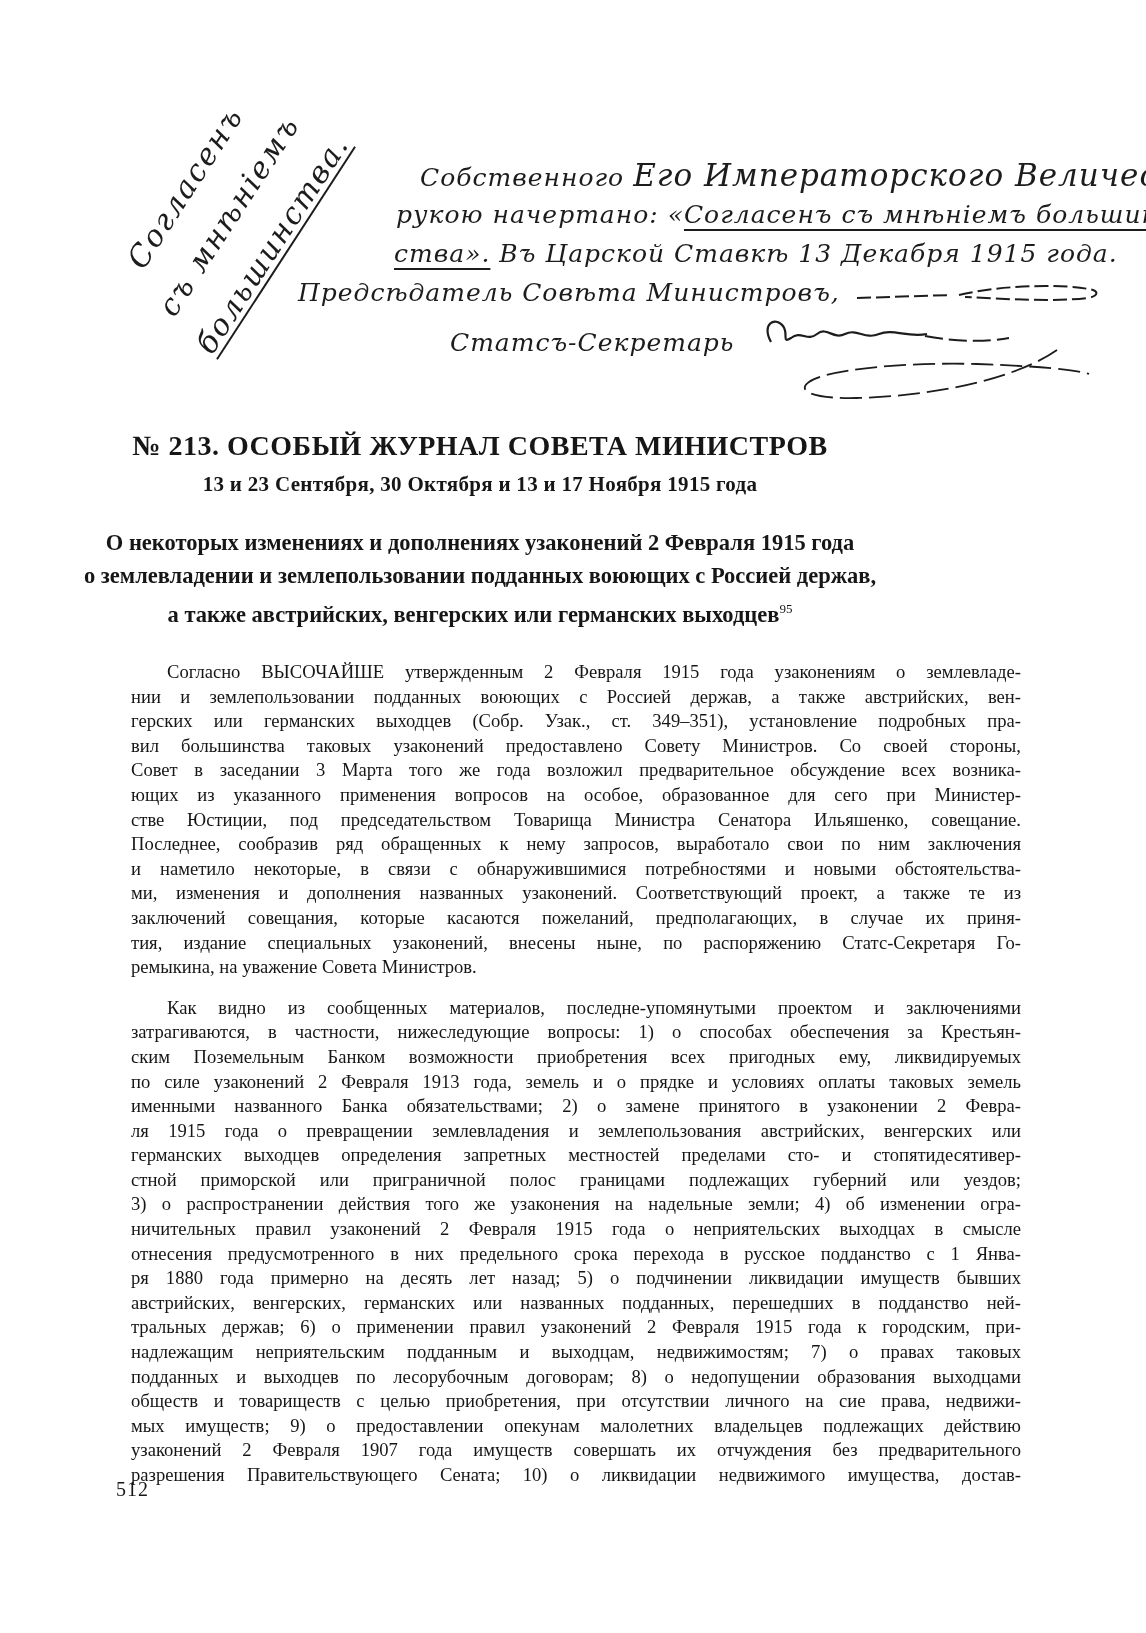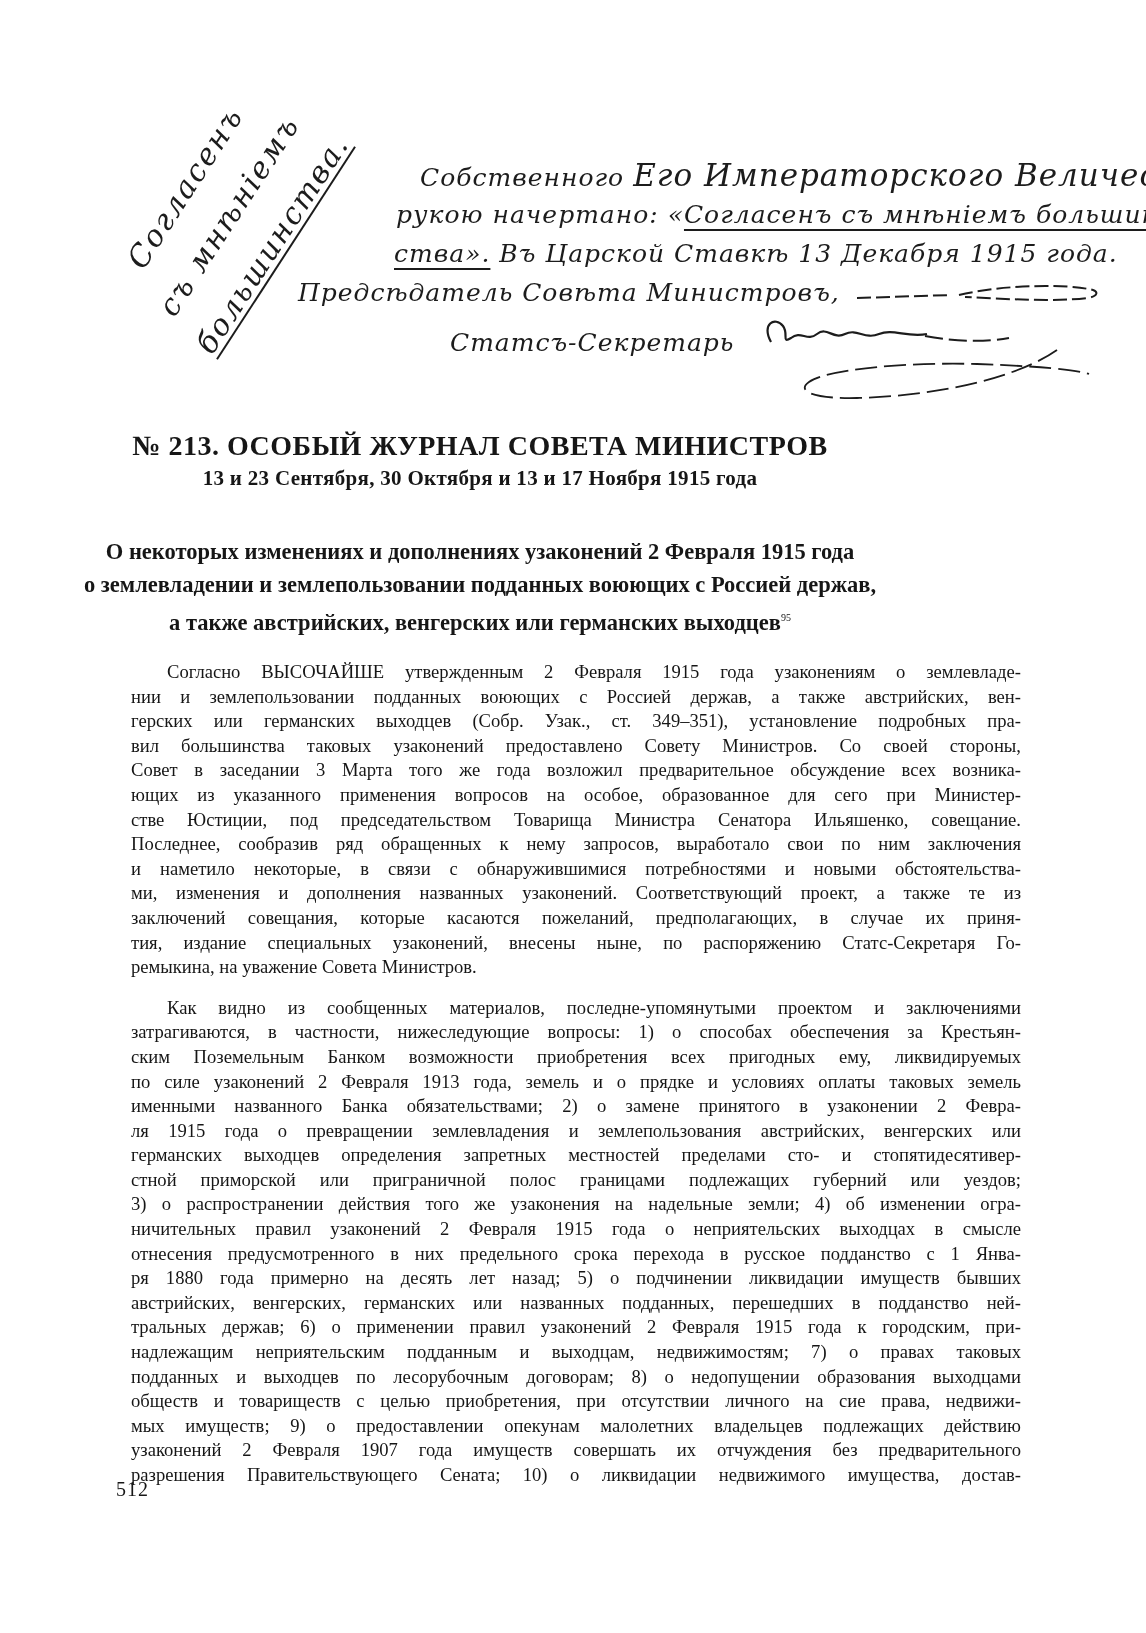--- a/index.html
+++ b/index.html
@@ -49,26 +49,26 @@
   }
   .flourish-svg{vertical-align:middle;margin-left:6px;}
   .signature-svg{vertical-align:middle;margin-left:14px;margin-bottom:-46px;}
 
   
   .title-block{position:absolute;left:0;top:430px;width:960px;text-align:center;}
   .journal-title{
     font-size:28px;font-weight:bold;letter-spacing:0.5px;
   }
   .dates-line{
-    margin-top:4px;font-size:21px;font-weight:bold;letter-spacing:0.3px;
+    margin-top:10px;font-size:21px;font-weight:bold;letter-spacing:0.3px;
   }
   .subject{
-    margin-top:44px;font-size:22.5px;font-weight:bold;line-height:33px;
+    margin-top:29px;font-size:22.5px;font-weight:bold;line-height:33px;
   }
-  .subject sup{font-size:10px;font-weight:normal;}
+  .subject sup{font-size:13px;font-weight:normal;}
 
   
   .body-text{
     position:absolute;left:131px;top:644px;width:890px;
     font-size:18.6px;line-height:24.6px;
   }
   .bline{
     text-align:justify;
     text-align-last:justify;
     height:24.6px;

